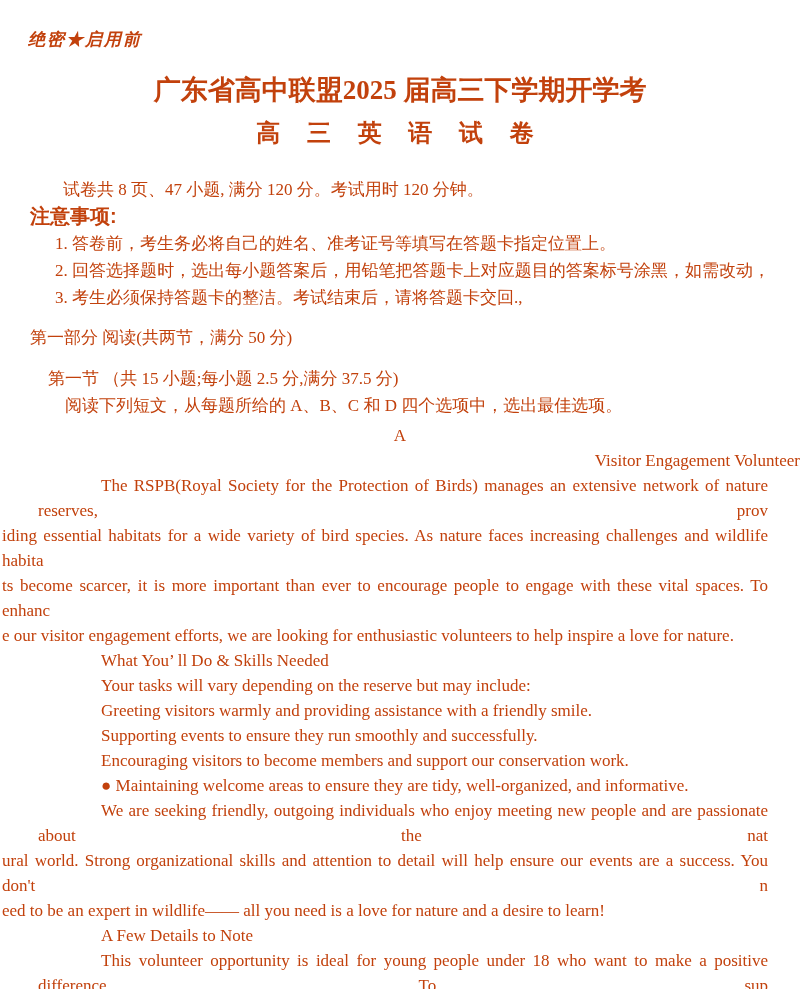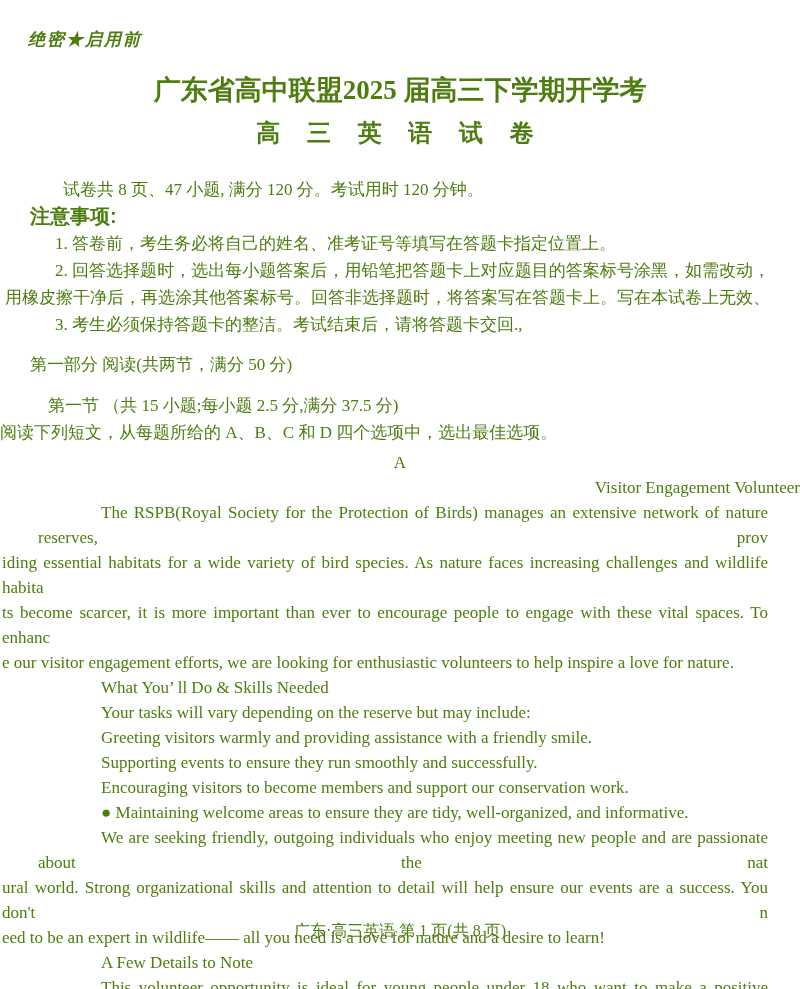--- a/index.html
+++ b/index.html
@@ -6,21 +6,21 @@
     margin: 0;
     padding: 0;
     background: #ffffff;
   }
   .page {
     position: relative;
     width: 800px;
     height: 989px;
     margin: 0 auto;
     background: #ffffff;
-    color: #4d7c0f;
+    color: #c2410c;
     font-family: "Liberation Serif", "DejaVu Serif", serif;
     overflow: hidden;
   }
   .secret {
     position: absolute;
     top: 28px;
     left: 28px;
     font-size: 17px;
     font-style: italic;
     font-weight: 600;
@@ -75,20 +75,21 @@
   }
   .part-heading {
     margin-top: 13px;
     padding-left: 30px;
   }
   .section-heading {
     margin-top: 14px;
     padding-left: 48px;
   }
   .direction {
+    padding-left: 65px;
   }
   .passage-label {
     margin-top: 4px;
     text-align: center;
     font-size: 17px;
     line-height: 25px;
   }
   .passage-title {
     text-align: right;
     font-size: 17px;
@@ -125,21 +126,20 @@
 
   <h2 class="title2">高 三 英 语 试 卷</h2>
 
   <div class="cn exam-info">试卷共 8 页、47 小题, 满分 120 分。考试用时 120 分钟。</div>
 
   <div class="notes-heading">注意事项:</div>
 
   <div class="cn notes">
       <div class="line indent">1. 答卷前，考生务必将自己的姓名、准考证号等填写在答题卡指定位置上。</div>
       <div class="line indent fill">2. 回答选择题时，选出每小题答案后，用铅笔把答题卡上对应题目的答案标号涂黑，如需改动，</div>
-      <div class="line fill">用橡皮擦干净后，再选涂其他答案标号。回答非选择题时，将答案写在答题卡上。写在本试卷上无效、</div>
       <div class="line indent">3. 考生必须保持答题卡的整洁。考试结束后，请将答题卡交回.,</div>
     </div>
 
   <div class="cn part-heading">第一部分 阅读(共两节，满分 50 分)</div>
 
   <div class="cn section-heading">第一节 （共 15 小题;每小题 2.5 分,满分 37.5 分)</div>
 
   <div class="cn direction">阅读下列短文，从每题所给的 A、B、C 和 D 四个选项中，选出最佳选项。</div>
 
   <div class="passage-label">A</div>
@@ -157,15 +157,14 @@
       <div class="line indent">Supporting events to ensure they run smoothly and successfully.</div>
       <div class="line indent">Encouraging visitors to become members and support our conservation work.</div>
       <div class="line indent">● Maintaining welcome areas to ensure they are tidy, well-organized, and informative.</div>
       <div class="line indent fill">We are seeking friendly, outgoing individuals who enjoy meeting new people and are passionate about the nat</div>
       <div class="line fill">ural world. Strong organizational skills and attention to detail will help ensure our events are a success. You don't n</div>
       <div class="line">eed to be an expert in wildlife—— all you need is a love for nature and a desire to learn!</div>
       <div class="line indent">A Few Details to Note</div>
       <div class="line indent fill">This volunteer opportunity is ideal for young people under 18 who want to make a positive difference. To sup</div>
     </div>
 
-  <div class="footer">广东·高三英语 第 1 页(共 8 页)</div>
 
 </div>
 
 </body></html>

